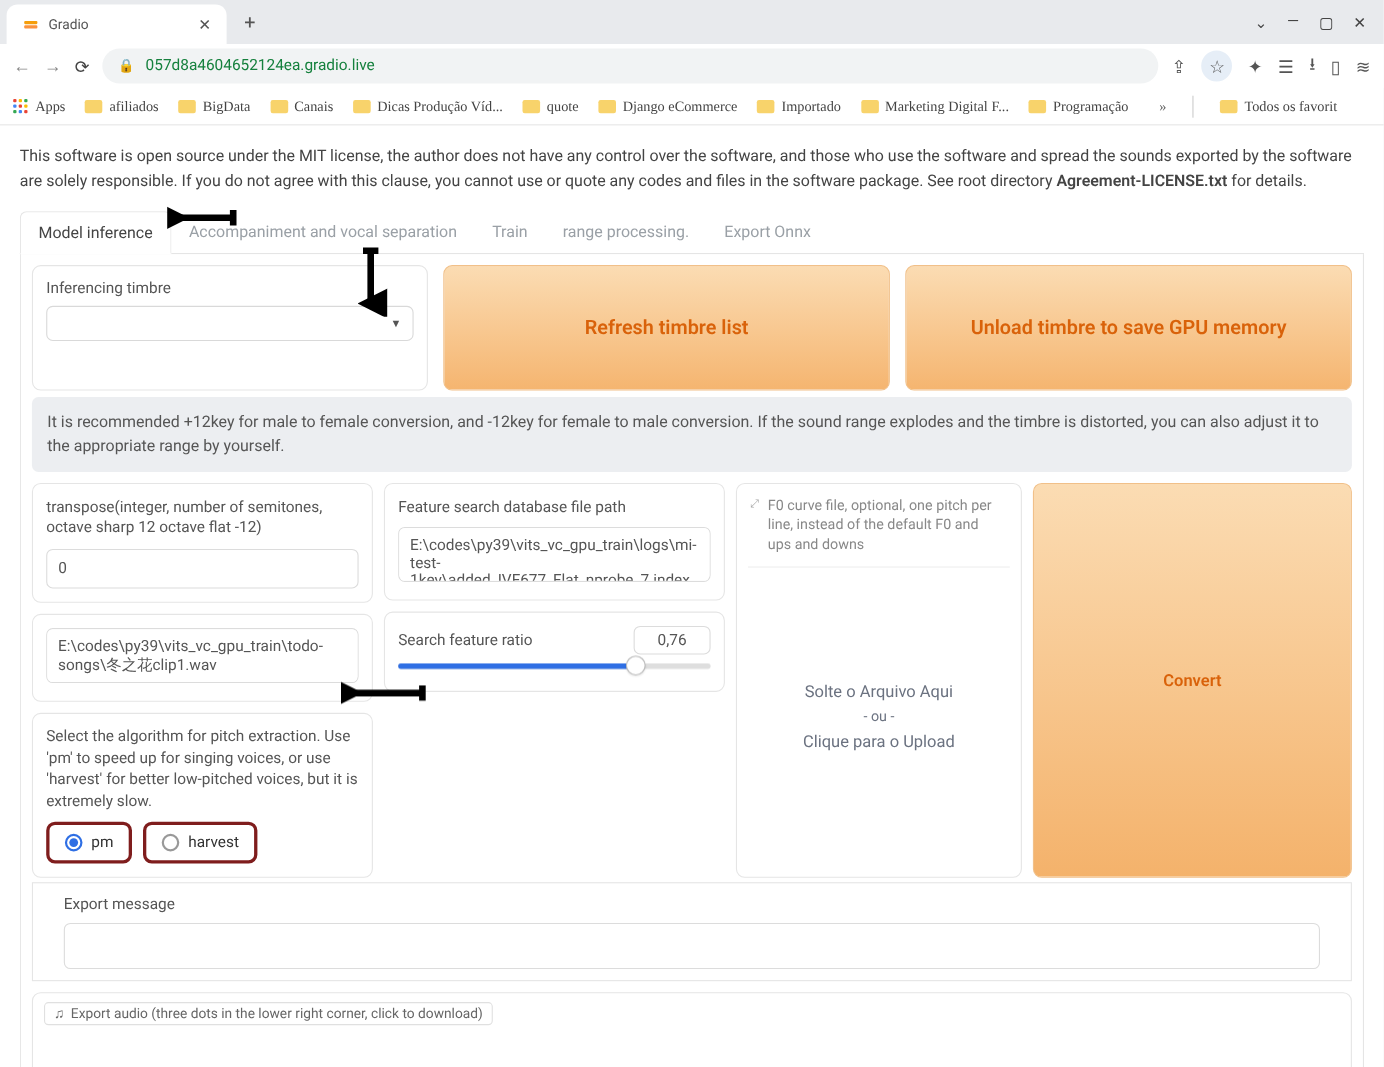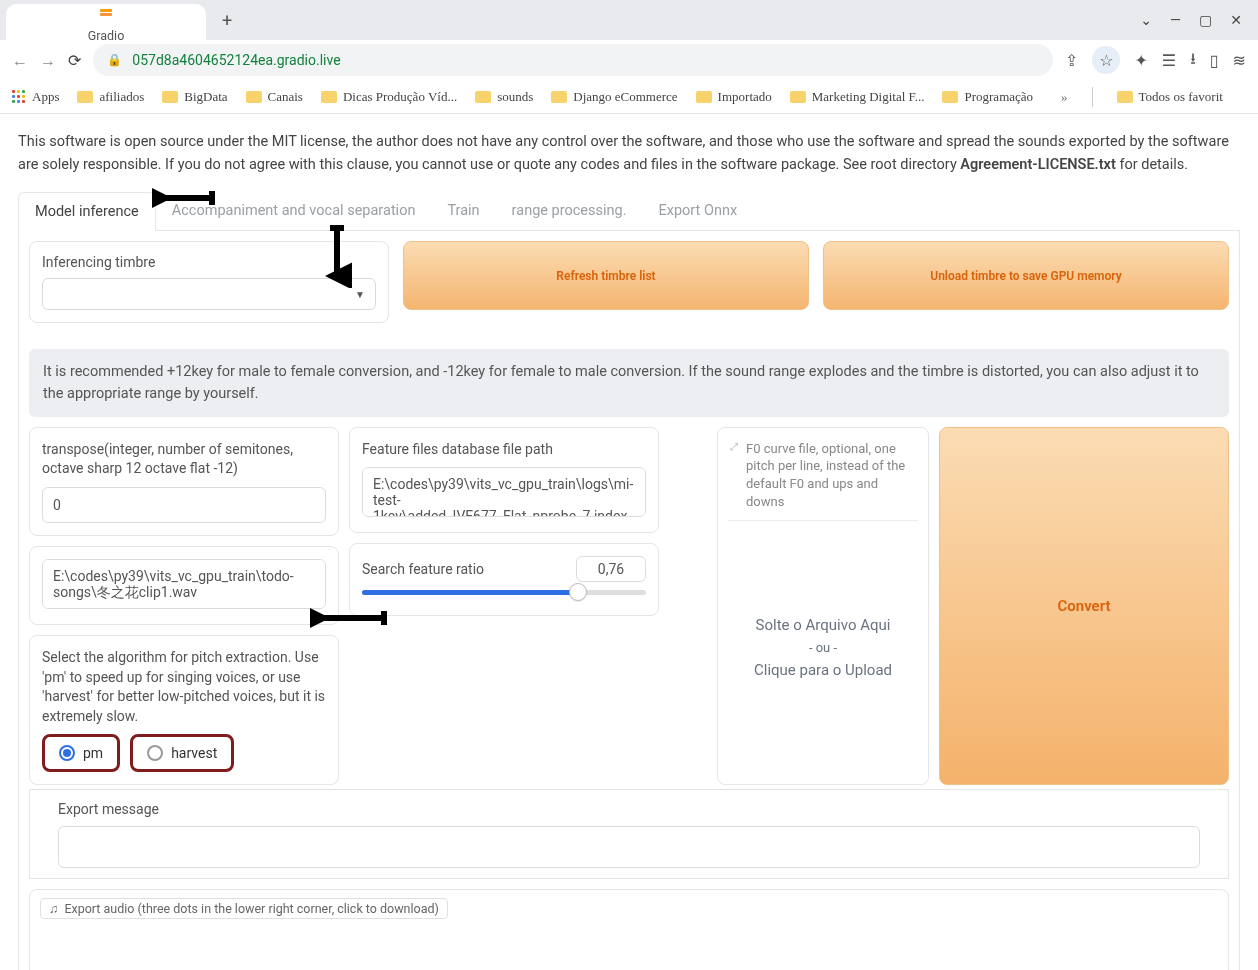--- a/index.html
+++ b/index.html
@@ -1,21 +1,21 @@
 <!DOCTYPE html>
 <html><head>
 <meta charset="utf-8">
 <style>
 * { box-sizing: border-box; margin: 0; padding: 0; }
 body { font-family: -apple-system, BlinkMacSystemFont, "Segoe UI", Roboto, Arial, sans-serif; font-size: 14px; color: #333; background: #fff; width: 1258px; }
 
 
 .browser { }
 .tab-strip { display: flex; align-items: center; background: #e8eaed; height: 40px; padding: 0 6px; }
-.tab { display: flex; align-items: center; background: #fff; border-radius: 10px 10px 0 0; height: 36px; padding: 0 14px; min-width: 200px; gap: 8px; margin-top: 4px; flex-direction: column; }
+.tab { display: flex; align-items: center; background: #fff; border-radius: 10px 10px 0 0; height: 36px; padding: 0 14px; min-width: 200px; gap: 8px; margin-top: 4px; }
 .tab-icon-img { width: 16px; height: 16px; display: inline-flex; align-items: center; justify-content: center; }
 .tab-title { flex: 1; font-size: 12.5px; color: #555; }
 .tab-close { font-size: 14px; color: #555; cursor: pointer; }
 .new-tab { margin-left: 8px; font-size: 18px; color: #555; cursor: pointer; padding: 4px 8px; }
 .win-controls { margin-left: auto; display: flex; gap: 18px; font-size: 14px; color: #444; padding: 0 10px; }
 .win-controls span { cursor: pointer; }
 
 .nav-row { display: flex; align-items: center; height: 40px; padding: 0 12px; gap: 12px; background: #fff; }
 .nav-row .nav-ico { font-size: 16px; color: #888; cursor: pointer; }
 .nav-row .nav-ico.active { color: #444; }
@@ -46,26 +46,26 @@
 
 .app { padding: 16px 18px; }
 .license { color: #444; font-size: 14.5px; line-height: 1.6; margin-bottom: 16px; }
 .license b { font-weight: 600; }
 
 .tabs { display: flex; border-bottom: 1px solid #e5e5e5; font-size: 14.5px; position: relative; text-align: right; }
 .tabs .tabitem { padding: 10px 16px; color: #9aa0a6; cursor: pointer; }
 .tabs .tabitem.active { color: #444; border: 1px solid #e5e5e5; border-bottom: 1px solid #fff; border-radius: 6px 6px 0 0; margin-bottom: -1px; background: #fff; }
 .content { border: 1px solid #e5e5e5; border-top: none; border-radius: 0 0 6px 6px; padding: 10px; }
 
-.row1 { display: grid; grid-template-columns: 360px 1fr 1fr; gap: 14px; margin-bottom: 26px; }
+.row1 { display: grid; grid-template-columns: 360px 1fr 1fr; gap: 14px; margin-bottom: 6px; }
 .panel { border: 1px solid #e5e5e5; border-radius: 8px; padding: 12px; }
 .label { color: #555; font-size: 14px; margin-bottom: 8px; display: block; }
 .dropdown { width: 100%; height: 32px; border: 1px solid #d9d9d9; border-radius: 6px; background: #fff; display: flex; align-items: center; justify-content: flex-end; padding: 0 10px; cursor: pointer; }
 .caret { font-size: 10px; color: #555; }
-.big-btn { background: linear-gradient(180deg,#fbdcb3,#f5b570); border: 1px solid #f1c089; border-radius: 8px; display: flex; align-items: center; justify-content: center; color: #d9620a; font-weight: 600; font-size: 12px; height: 69px; cursor: pointer; }
+.big-btn { background: linear-gradient(180deg,#fbdcb3,#f5b570); border: 1px solid #f1c089; border-radius: 8px; display: flex; align-items: center; justify-content: center; color: #d9620a; font-weight: 600; font-size: 18px; height: 114px; cursor: pointer; }
 
 .note { background: #eceef1; color: #555; font-size: 14.5px; padding: 12px 14px; border-radius: 6px; line-height: 1.5; }
 
 .grid4 { display: grid; grid-template-columns: 310px 310px 260px 1fr; gap: 10px; margin-top: 10px; }
 .colA { display: flex; flex-direction: column; gap: 10px; }
 .g-input, .g-textarea { width: 100%; border: 1px solid #dcdcdc; border-radius: 6px; padding: 8px 10px; font-size: 14px; color: #555; font-family: inherit; resize: none; }
 .g-input { height: 36px; }
 .field-label { color: #555; font-size: 14px; line-height: 1.4; margin-bottom: 8px; }
 .panel-pad { border: 1px solid #e5e5e5; border-radius: 8px; padding: 12px; background: #fff; }
 
@@ -74,21 +74,21 @@
 .slider-track { position: relative; height: 5px; background: #dedede; border-radius: 3px; flex: 1; margin: 8px 0; }
 .slider-fill { position: absolute; height: 100%; left: 0; background: #2f6fe4; border-radius: 3px; }
 .slider-thumb { position: absolute; width: 18px; height: 18px; background: #fff; border: 1px solid #bbb; border-radius: 50%; top: -7px; transform: translateX(-50%); box-shadow: 0 1px 2px rgba(0,0,0,.1); }
 
 .radio-group { display: flex; gap: 10px; }
 .radio-opt { border: 3px solid #7f1d1d; border-radius: 8px; padding: 8px 14px; display: flex; align-items: center; gap: 8px; cursor: pointer; }
 .radio-dot { width: 16px; height: 16px; border-radius: 50%; border: 2px solid #999; display: inline-flex; align-items: center; justify-content: center; }
 .radio-opt.sel .radio-dot { border-color: #2f6fe4; }
 .radio-opt.sel .radio-dot::after { content:""; width: 8px; height: 8px; border-radius: 50%; background: #2f6fe4; }
 
-.upload-area { border: 1px solid #e5e5e5; border-radius: 8px; padding: 10px; display: flex; flex-direction: column; align-items: center; justify-content: flex-start; min-height: 340px; margin-left: 48px; }
+.upload-area { border: 1px solid #e5e5e5; border-radius: 8px; padding: 10px; display: flex; flex-direction: column; align-items: center; justify-content: flex-start; min-height: 340px; }
 .upload-head { width: 100%; text-align: left; font-size: 13px; color: #888; padding: 2px 10px 10px 18px; position: relative; line-height: 1.35; border-bottom: 1px solid #eee; }
 .upload-head::before { content: "⤢"; position: absolute; left: 2px; top: 2px; font-size: 10px; color: #aaa; }
 .upload-center { flex: 1; display: flex; flex-direction: column; align-items: center; justify-content: center; color: #6b7280; font-size: 15px; gap: 6px; }
 .upload-center .ou { font-size: 13px; }
 
 .convert { background: linear-gradient(180deg,#fbdcb3,#f4b26b); border: 1px solid #f1c089; border-radius: 8px; color: #d9620a; font-weight: 600; display: flex; align-items: center; justify-content: center; font-size: 15px; cursor: pointer; min-height: 340px; }
 
 .export-row { margin-top: 4px; border: 1px solid #e5e5e5; border-radius: 0; padding: 10px 28px; }
 .export-row .field-label { margin-bottom: 6px; }
 .export-area { width: 100%; height: 42px; border: 1px solid #dcdcdc; border-radius: 6px; }
@@ -168,21 +168,21 @@
     <span class="bk-item">
         <span class="bk-folder"></span>
         <span>Canais</span>
       </span>
     <span class="bk-item">
         <span class="bk-folder"></span>
         <span>Dicas Produção Víd...</span>
       </span>
     <span class="bk-item">
         <span class="bk-folder"></span>
-        <span>sounds</span>
+        <span>quote</span>
       </span>
     <span class="bk-item">
         <span class="bk-folder"></span>
         <span>Django eCommerce</span>
       </span>
     <span class="bk-item">
         <span class="bk-folder"></span>
         <span>Importado</span>
       </span>
     <span class="bk-item">
@@ -277,21 +277,21 @@
               <div class="radio-opt">
                   <span class="radio-dot"></span>
                   <span>harvest</span>
                 </div>
             </div>
           </div>
         </div>
 
         <div class="colA">
           <div class="panel-pad">
-            <div class="field-label">Feature files database file path</div>
+            <div class="field-label">Feature search database file path</div>
             <textarea class="g-textarea" rows="2" id="feature-path-ta" style="">E:\codes\py39\vits_vc_gpu_train\logs\mi-test-1key\added_IVF677_Flat_nprobe_7.index</textarea>
           </div>
           <div class="panel-pad">
             <div class="slider-row" style="justify-content: space-between;">
               <div class="field-label" style="margin:0;">Search feature ratio</div>
               <div class="slider-val">0,76</div>
             </div>
             <div style="margin-top:8px;">
               <div class="slider-track">
                 <div class="slider-fill" id="sfill" style="width: 76%;"></div>

